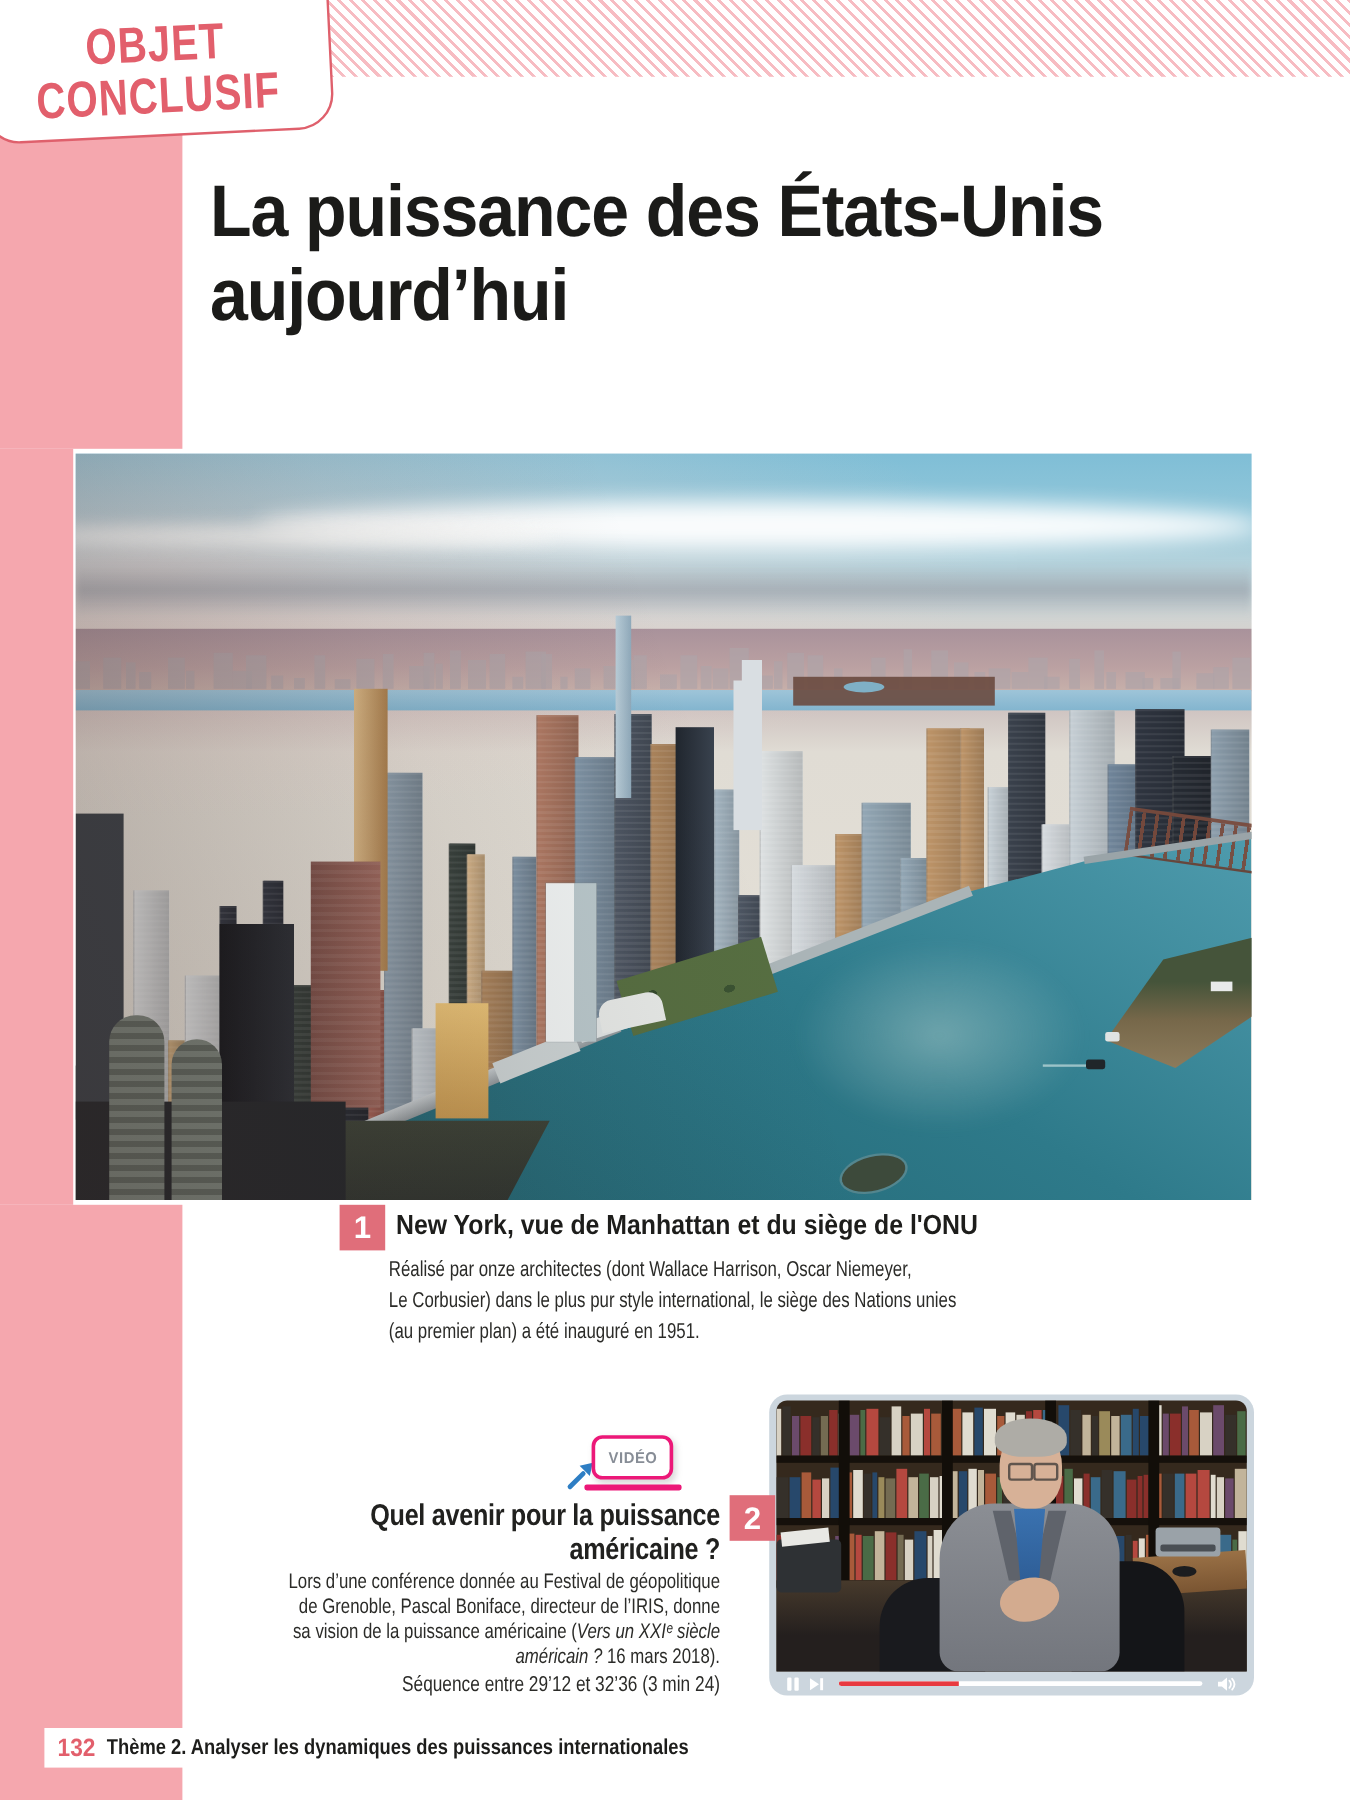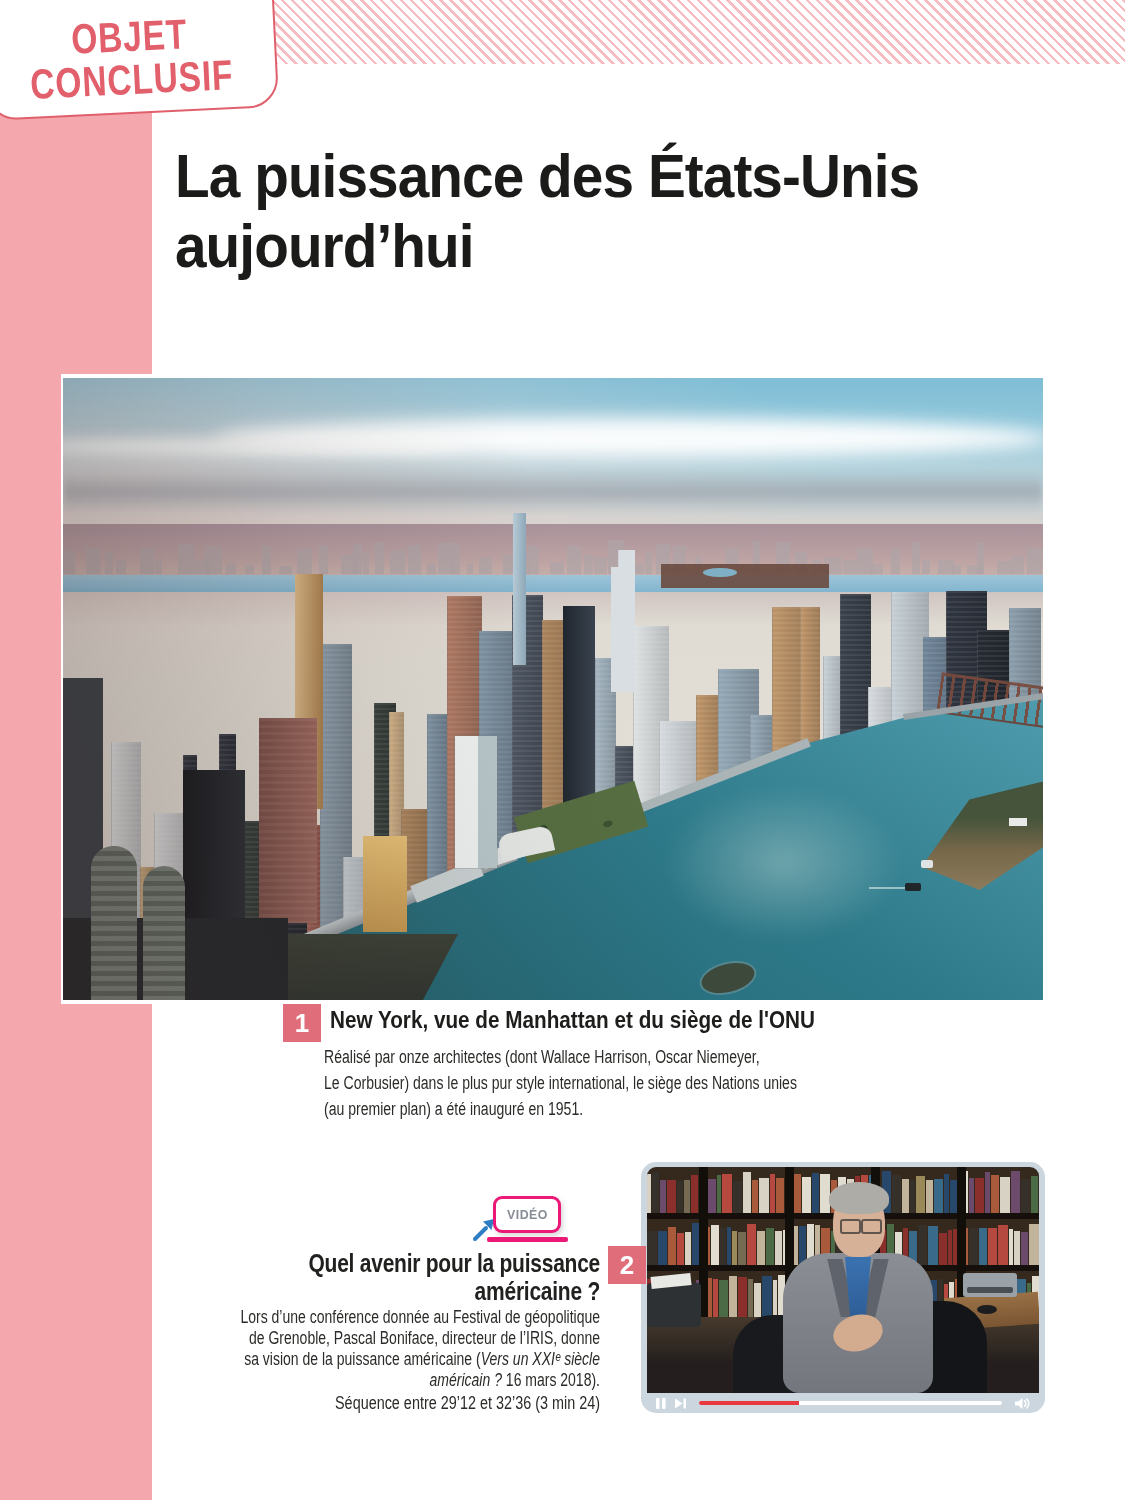--- a/index.html
+++ b/index.html
@@ -553,14 +553,18 @@
       <span style="display:flex;">
         <svg width="17" height="13" viewBox="0 0 17 13">
             <path d="M1 4.5 h3.2 L8.5 1 v11 L4.2 8.5 H1 Z" fill="#fff"></path>
             <path d="M10.5 3.5 q2.6 3 0 6" stroke="#fff" stroke-width="1.5" fill="none" stroke-linecap="round"></path>
             <path d="M12.8 2 q3.9 4.5 0 9" stroke="#fff" stroke-width="1.5" fill="none" stroke-linecap="round"></path>
           </svg>
       </span>
     </div>
   </div>
 
+  <div class="abs footer-strip">
+    <span class="page-num">132</span>
+    <span class="footer-text">Thème 2. Analyser les dynamiques des puissances internationales</span>
+  </div>
 
 </div>
 
 </body></html>

